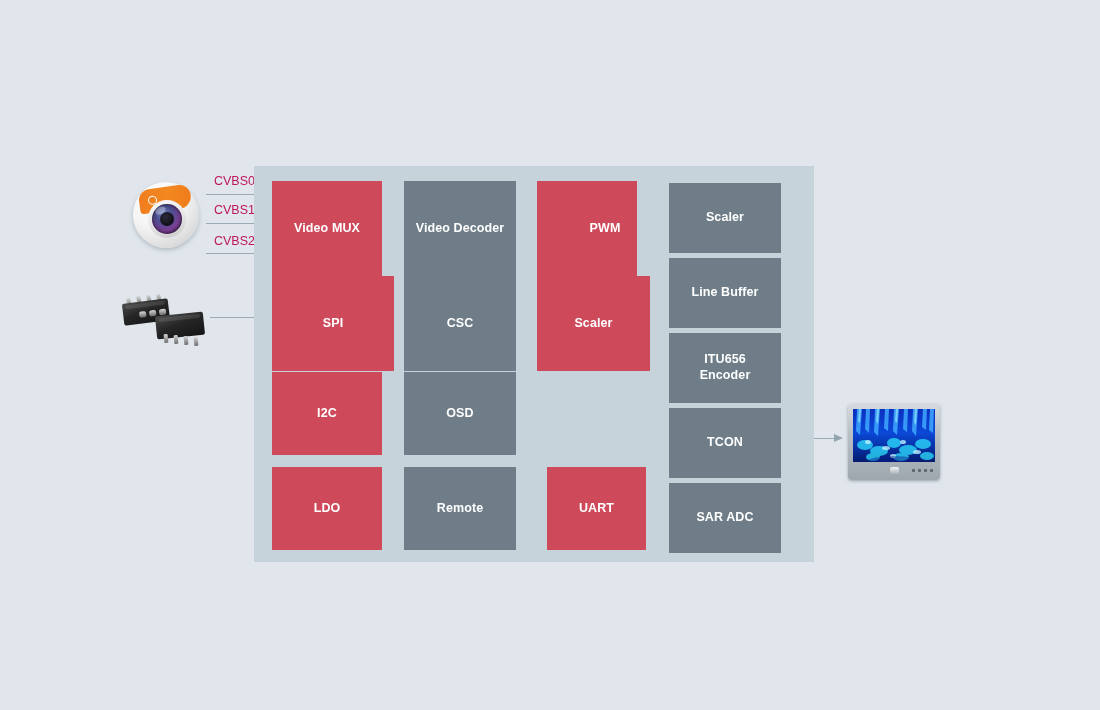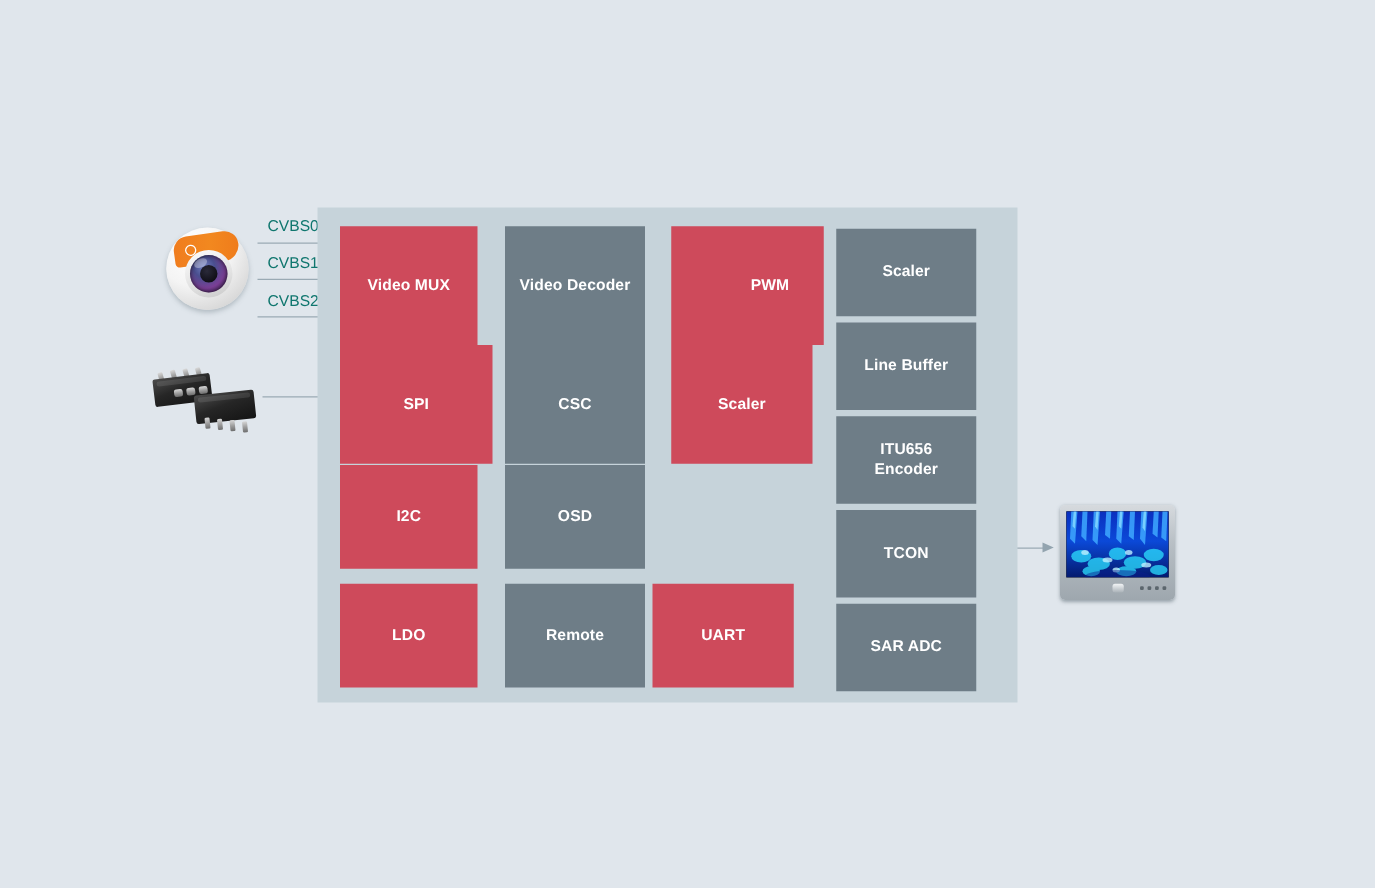--- a/index.html
+++ b/index.html
@@ -53,21 +53,21 @@
   }
   .arrowhead {
     position: absolute;
     width: 0; height: 0;
     border-top: 4.5px solid transparent;
     border-bottom: 4.5px solid transparent;
     border-left: 9px solid #93a4af;
   }
   .wire-label {
     position: absolute;
-    color: #0f766e;
+    color: #be185d;
     font-size: 12.5px;
     font-weight: normal;
     white-space: nowrap;
   }
 
   
   #camera-icon {
     position: absolute;
     left: 133px;
     top: 182px;
@@ -253,23 +253,23 @@
     <div class="block red" style="left:18px;  top:15px;  width:110px; height:95px;">Video MUX</div>
     <div class="block red" style="left:18px;  top:110px; width:122px; height:95px; top:110px;text-align:center;">SPI</div>
     <div class="block red" style="left:18px;  top:206px; width:110px; height:83px;">I2C</div>
     <div class="block red" style="left:18px;  top:301px; width:110px; height:83px;">LDO</div>
 
     <div class="block gray" style="left:150px; top:15px;  width:112px; height:95px;">Video Decoder</div>
     <div class="block gray" style="left:150px; top:110px; width:112px; height:95px;">CSC</div>
     <div class="block gray" style="left:150px; top:206px; width:112px; height:83px;">OSD</div>
     <div class="block gray" style="left:150px; top:301px; width:112px; height:83px;">Remote</div>
 
-    <div class="block red" style="left:283px; top:15px;  width:122px; height:95px;padding-left:36px;">PWM</div>
+    <div class="block red" style="left:283px; top:15px;  width:100px; height:95px;padding-left:36px;">PWM</div>
     <div class="block red" style="left:283px; top:110px; width:113px; height:95px;">Scaler</div>
-    <div class="block red" style="left:268px; top:301px; width:113px; height:83px;">UART</div>
+    <div class="block red" style="left:293px; top:301px; width:99px; height:83px;">UART</div>
 
     <div class="block gray" style="left:415px; top:17px;  width:112px; height:70px;">Scaler</div>
     <div class="block gray" style="left:415px; top:92px;  width:112px; height:70px;">Line Buffer</div>
     <div class="block gray" style="left:415px; top:167px; width:112px; height:70px;">ITU656
 Encoder</div>
     <div class="block gray" style="left:415px; top:242px; width:112px; height:70px;">TCON</div>
     <div class="block gray" style="left:415px; top:317px; width:112px; height:70px;">SAR ADC</div>
   </div>
 
   <div id="monitor-icon">

